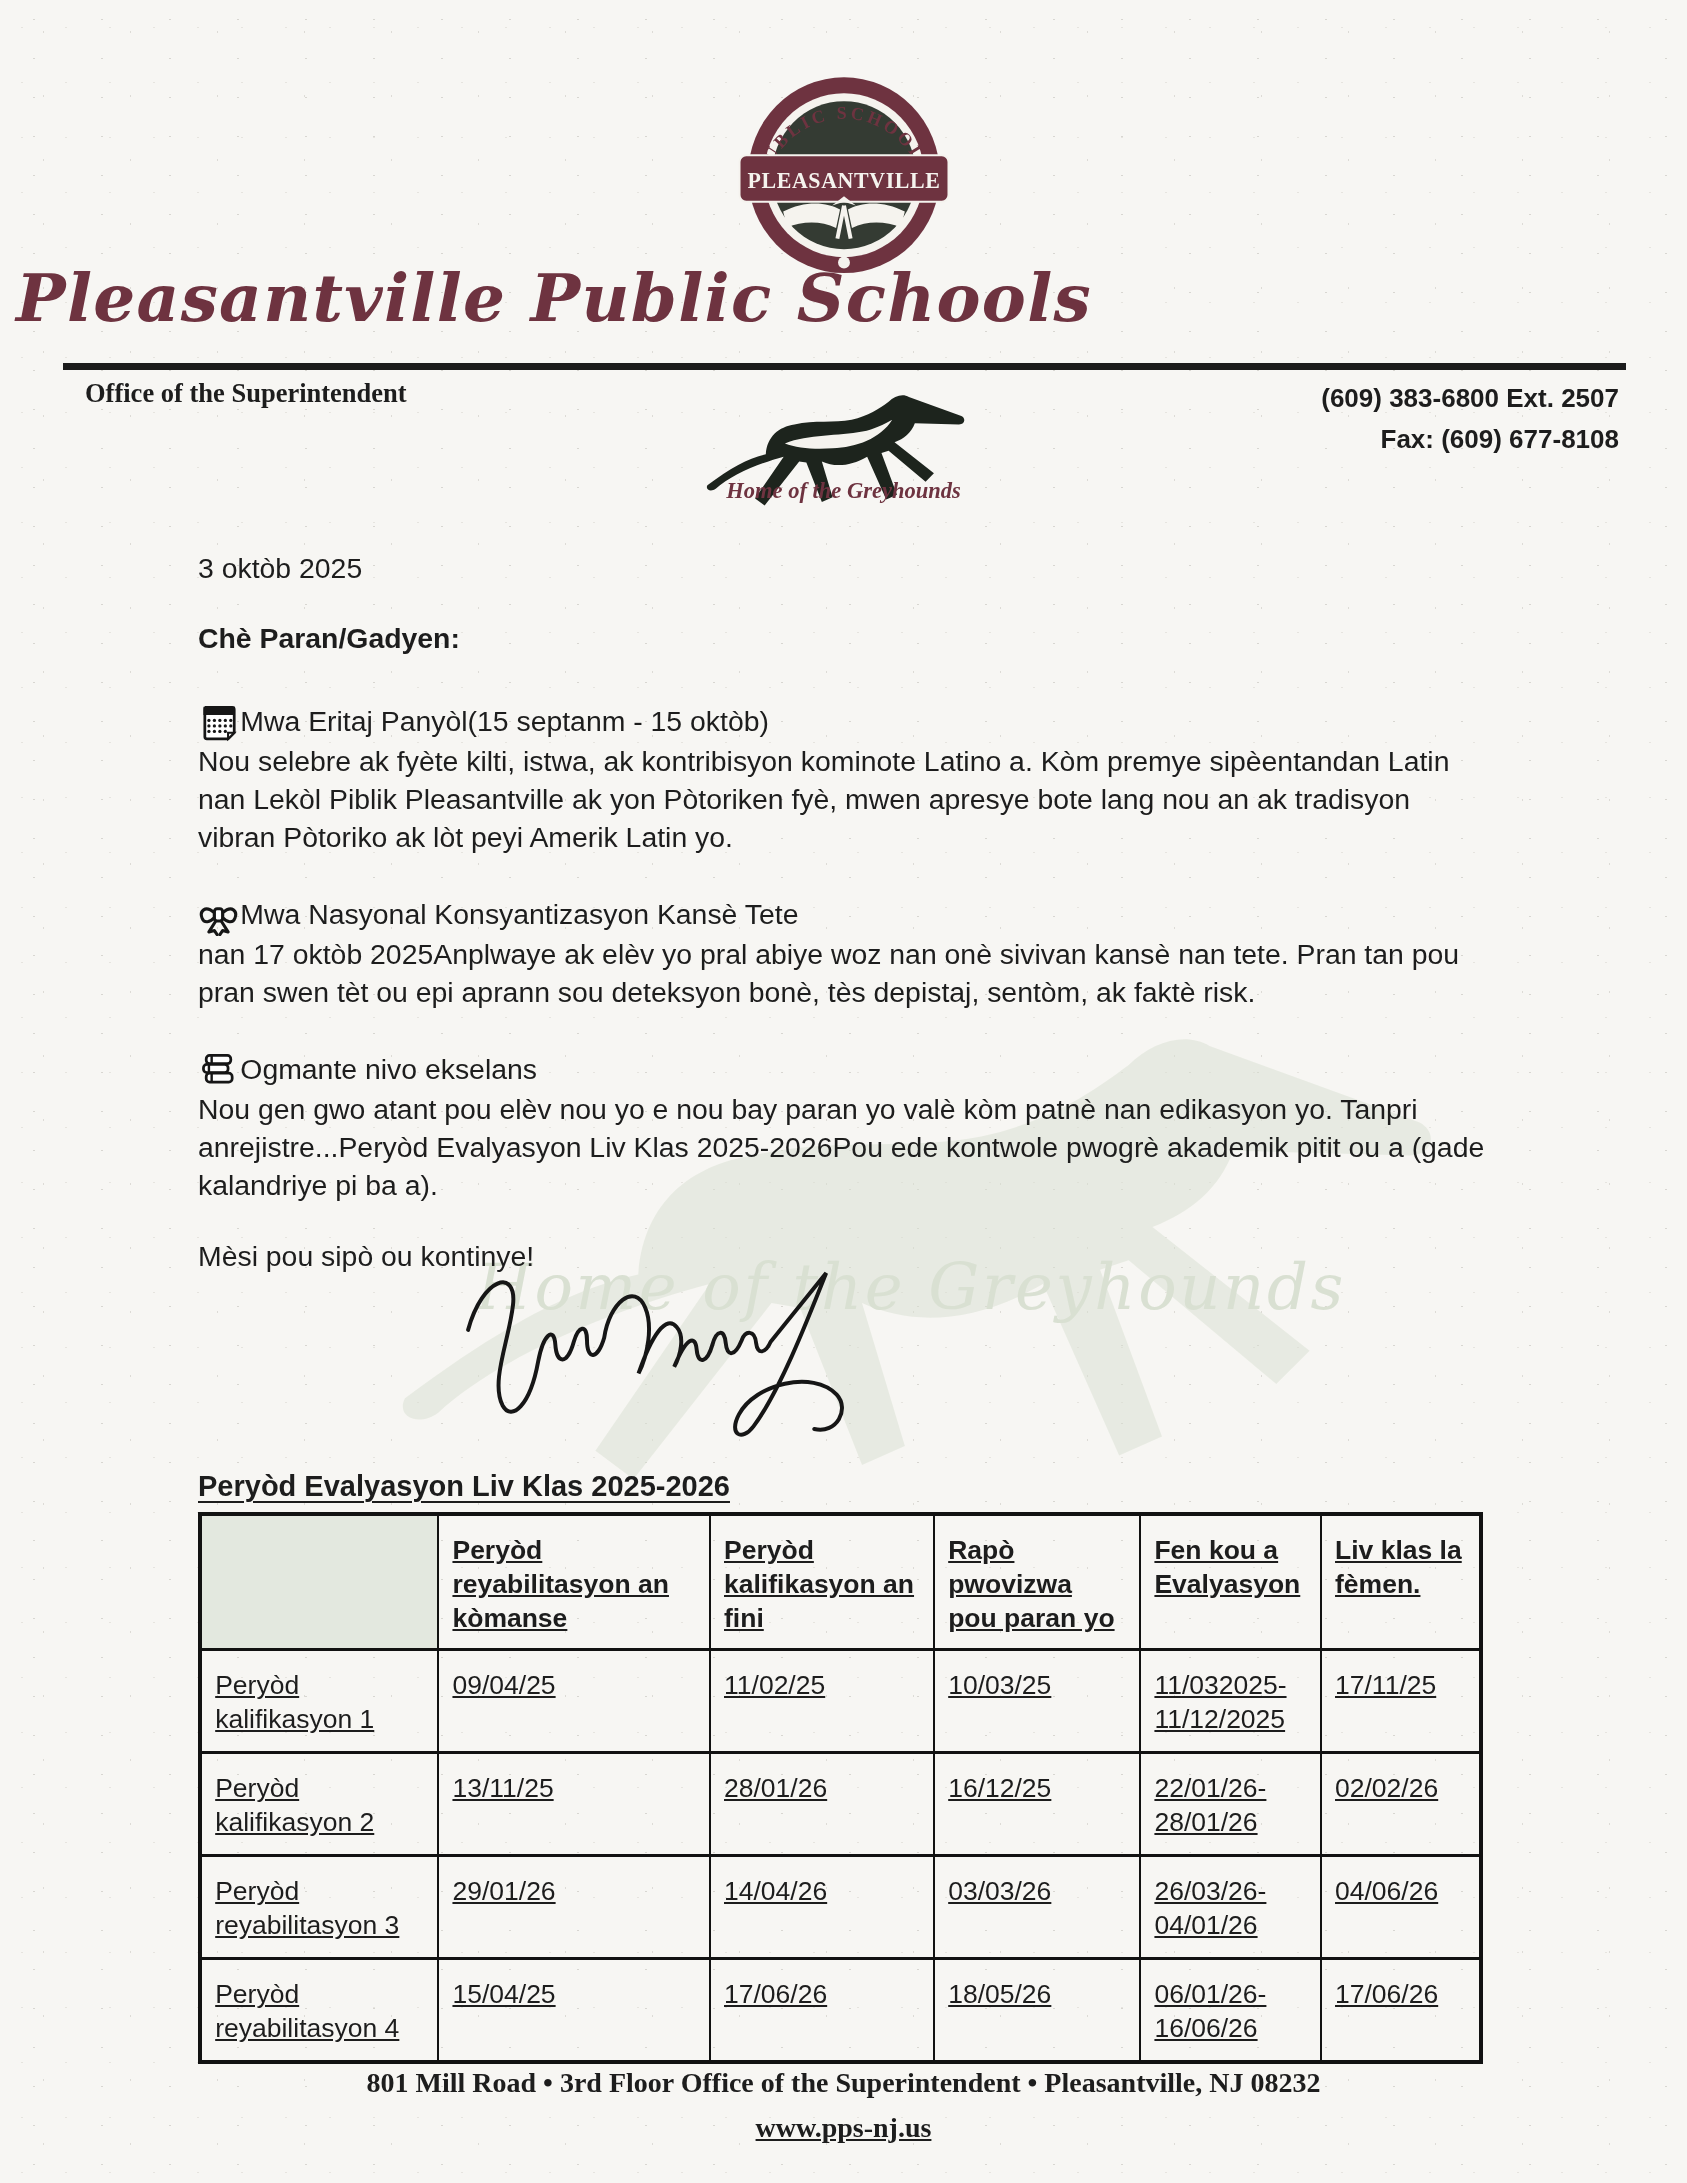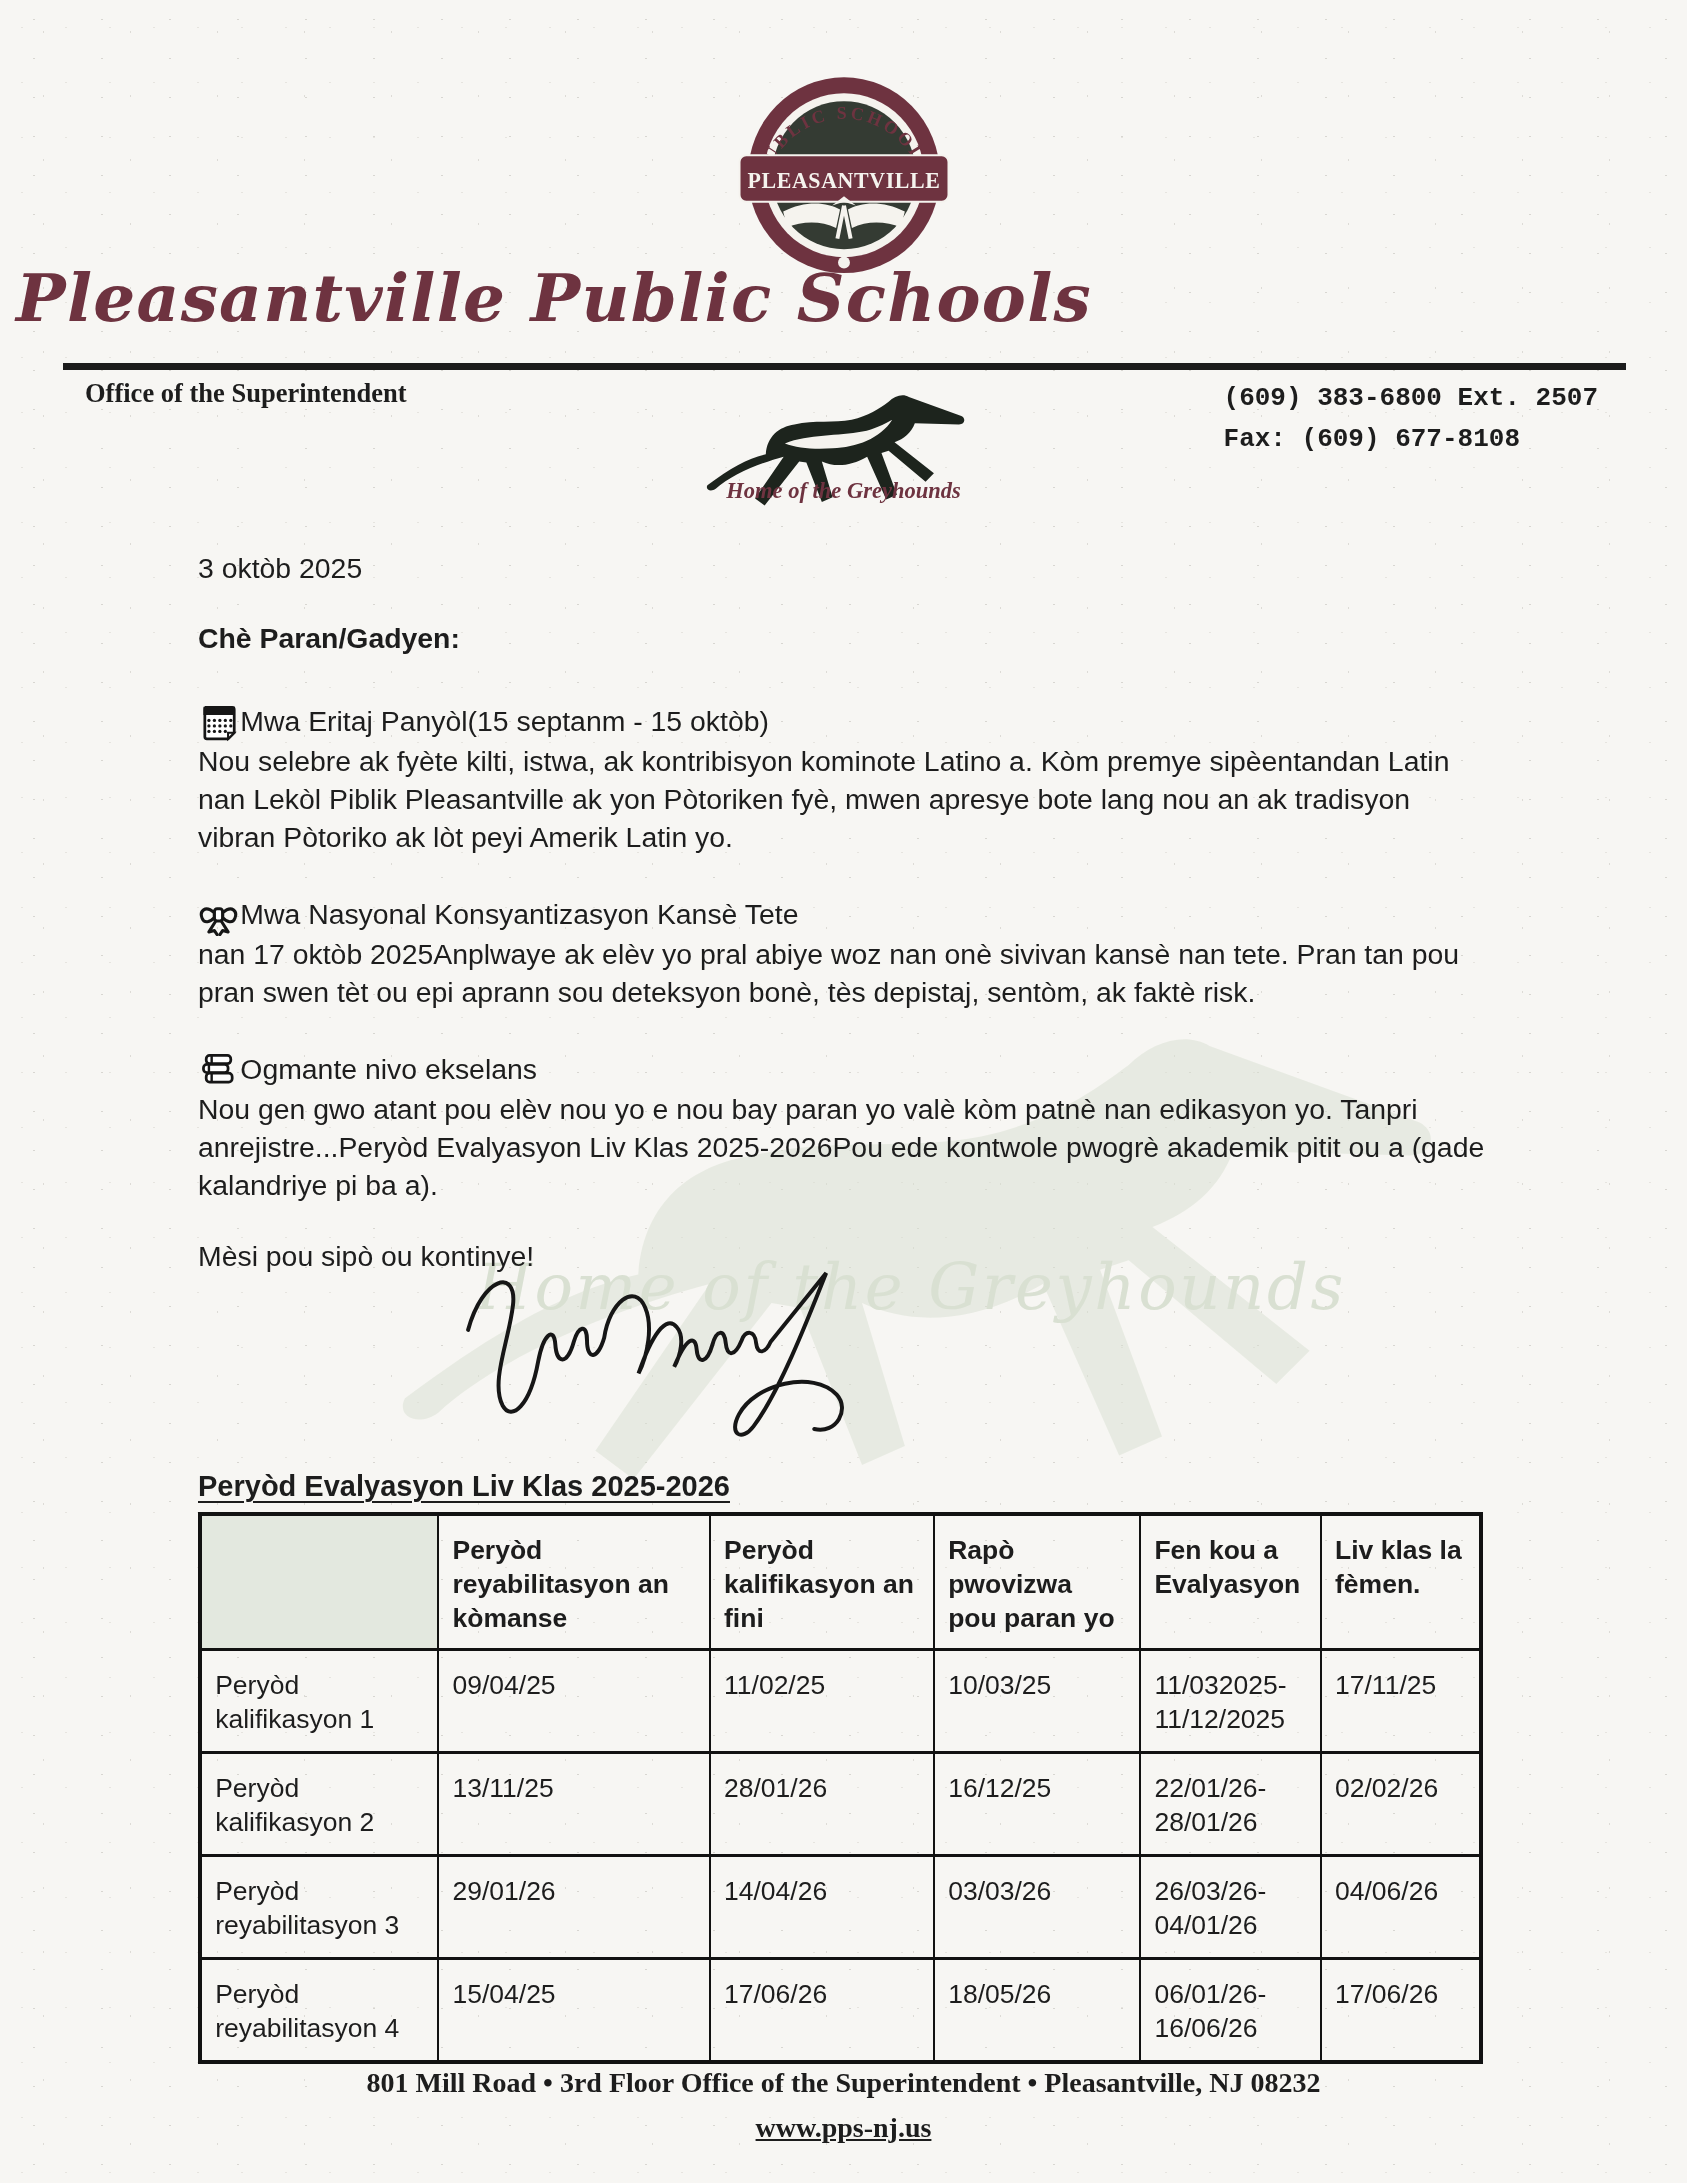--- a/index.html
+++ b/index.html
@@ -36,22 +36,22 @@
     font-size:66px;color:var(--maroon,#6e3340);
     letter-spacing:1.3px;
     padding-left:16px;
   }
   .top-rule{position:absolute;left:63px;top:363px;width:1563px;height:7.3px;background:#1c1c1c;}
   .office{
     position:absolute;left:85px;top:378px;
     font-family:"Liberation Serif", serif;font-weight:bold;font-size:26.5px;
   }
   .contact{
-    position:absolute;right:89px;top:378px;text-align:left;
-    font-family:Liberation Mono, monospace;font-weight:bold;font-size:26px;line-height:41px;
+    position:absolute;right:68px;top:378px;text-align:right;
+    font-family:Liberation Sans, sans-serif;font-weight:bold;font-size:26px;line-height:41px;
   }
   .hound-art{position:absolute;left:695px;top:372px;width:299px;height:155px;}
   .motto{
     position:absolute;left:0;top:478px;width:100%;text-align:center;
     font-family:"Liberation Serif", serif;font-style:italic;font-weight:bold;
     font-size:22.5px;color:var(--maroon,#6e3340);
   }
   
   .watermark-dog{position:absolute;left:357px;top:946px;width:1191px;height:619px;opacity:.5;z-index:0;}
   .watermark-script{
@@ -73,21 +73,21 @@
   .b{font-weight:normal;}
   .closing{margin-bottom:36px;}
   .sig-block{line-height:38px;}
   .signature{position:absolute;left:258px;top:715px;width:410px;height:218px;z-index:2;pointer-events:none;}
   
   .table-wrap{position:absolute;left:198px;top:1470px;width:1285px;z-index:1;}
   .table-title{
     font-weight:bold;font-size:29px;text-decoration:underline;
     text-decoration-thickness:2px;text-underline-offset:5.3px;margin-bottom:9.3px;
   }
-  table.sched{border-collapse:collapse;width:100%;table-layout:fixed;background:transparent;}
+  table.sched{border-collapse:collapse;width:100%;table-layout:fixed;background:transparent;text-decoration:underline;}
   table.sched td,table.sched th{
     border:2px solid #121212;border-top-width:3.3px;border-bottom-width:3.3px;
     padding:17px 13.2px 13.2px 13.2px;vertical-align:top;text-align:left;
     font-size:26.5px;line-height:34px;font-weight:normal;
   }
   table.sched{border:4.6px solid #121212;}
   table.sched th{font-weight:bold;}
   tr.hdr{height:114px;}
   tr.datarow{height:103px;}
   th.corner{background:var(--cellgreen,#e3e8df);}

